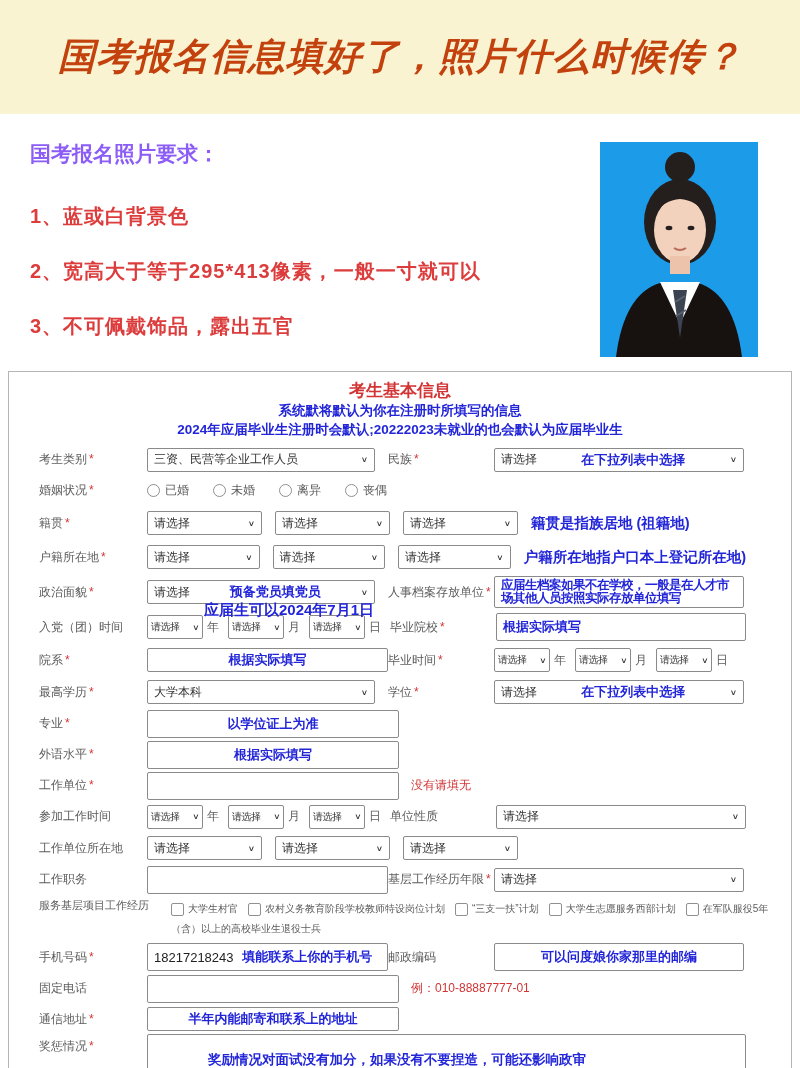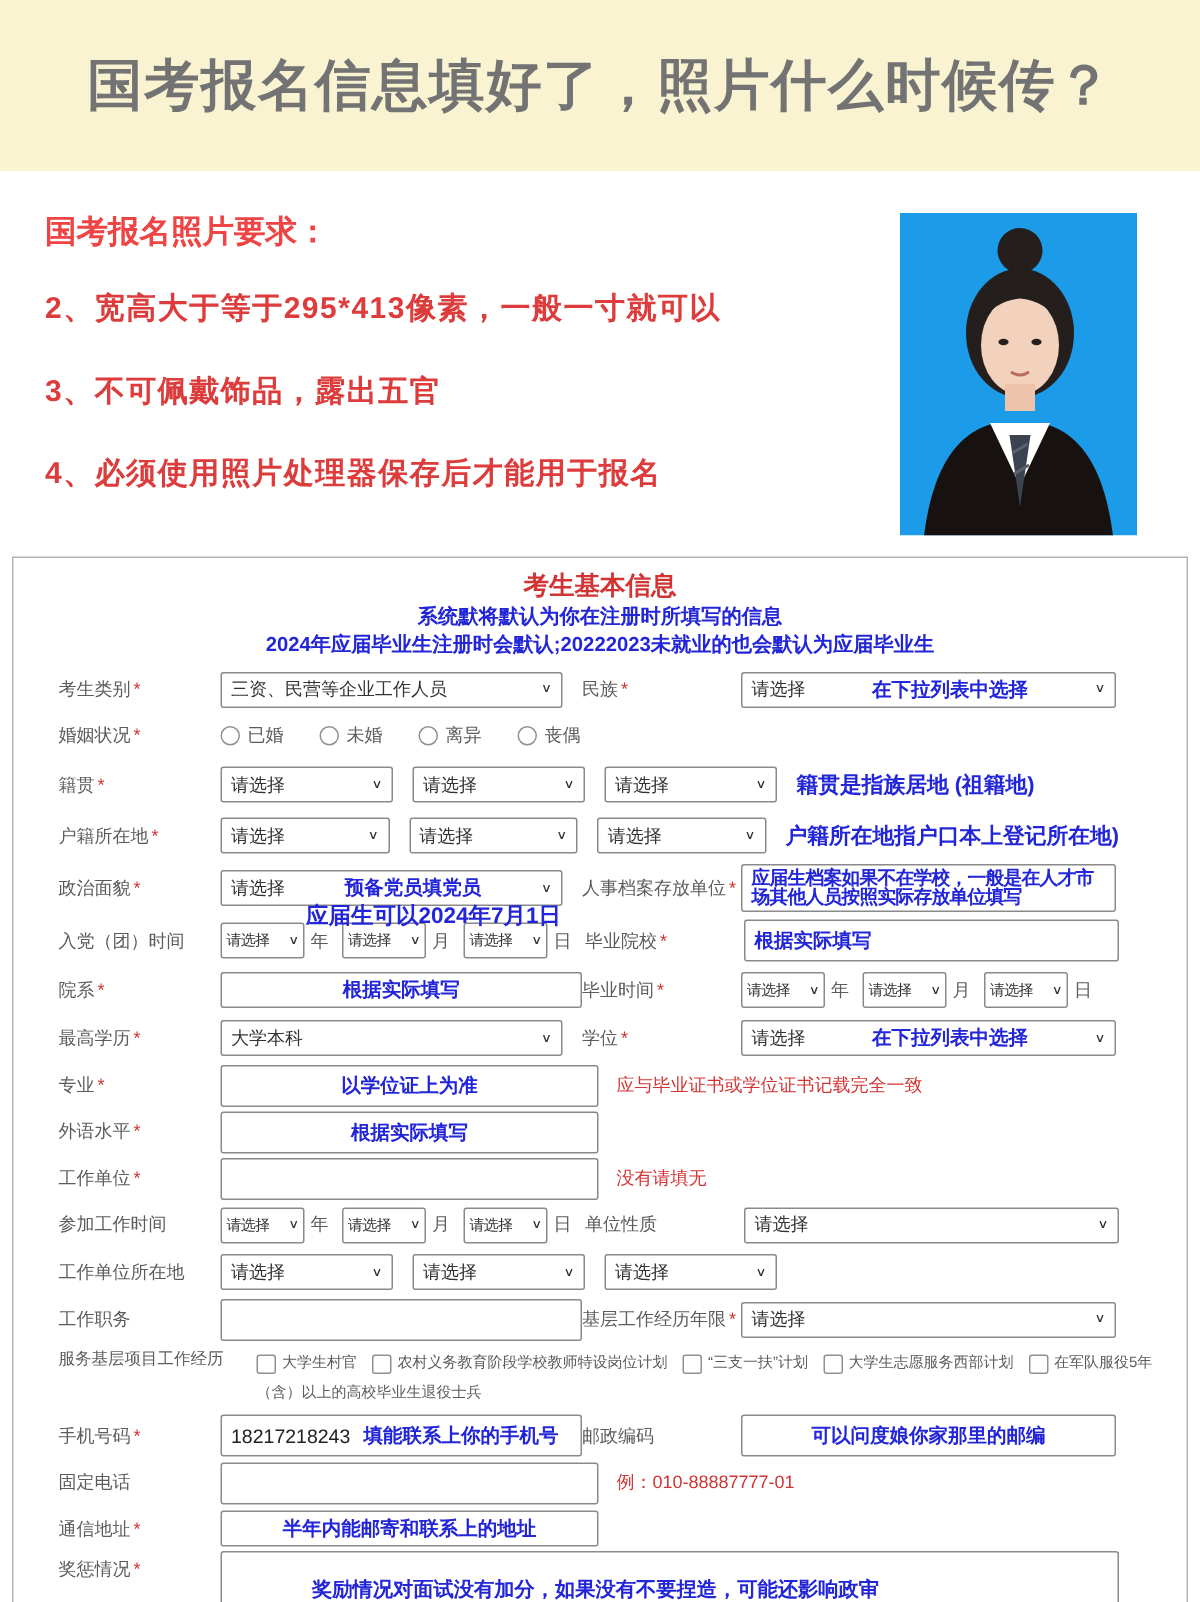--- a/index.html
+++ b/index.html
@@ -1,25 +1,25 @@
 <!DOCTYPE html>
 <html><head>
 <meta charset="utf-8">
 <style>
   * { box-sizing: border-box; margin: 0; padding: 0; }
   html,body { width:800px; height:1068px; overflow:hidden; background:#fff;
     font-family:"Liberation Sans","DejaVu Sans",sans-serif; }
 
   
   .banner { height:114px; background:#faf3d2; display:flex; align-items:center; justify-content:center; }
-  .banner h1 { font-size:37px; font-weight:bold; color:#737373; letter-spacing:1px; white-space:nowrap; }
+  .banner h1 { font-size:37px; font-weight:bold; color:#c2410c; letter-spacing:1px; white-space:nowrap;font-style:italic; }
 
   
   .reqs { position:relative; height:257px; background:#fff; padding:26px 0 0 30px; }
-  .req-head { font-size:21px; font-weight:bold; color:#ef4444; margin-bottom:24px; }
+  .req-head { font-size:21px; font-weight:bold; color:#8b5cf6; margin-bottom:35px; }
   .req-item { font-size:20px; font-weight:bold; color:#dd3c3c; margin-bottom:28px; letter-spacing:1px; white-space:nowrap; }
   .photo { position:absolute; left:600px; top:28px; width:158px; height:215px; }
 
   
   .form-box { position:absolute; left:8px; top:371px; width:784px; height:699px;
     border:1px solid #b5b5b5; border-bottom:none; background:#fff; padding-top:9px; overflow:hidden; }
   .ft  { text-align:center; color:#d23434; font-size:17px; font-weight:bold; line-height:20px; }
   .fsub{ text-align:center; color:#2326d8; font-size:13.5px; font-weight:bold; line-height:19px; }
   .rows{ margin-top:5px; }
 
@@ -65,20 +65,21 @@
 </style>
 </head>
 <body>
 
 <div class="banner">
   <h1>国考报名信息填好了，照片什么时候传？</h1>
 </div>
 
 <div class="reqs">
   <div class="req-head">国考报名照片要求：</div>
+  <div class="req-item">1、蓝或白背景色</div>
   <div class="req-item">2、宽高大于等于295*413像素，一般一寸就可以</div>
   <div class="req-item">3、不可佩戴饰品，露出五官</div>
   <div class="req-item">4、必须使用照片处理器保存后才能用于报名</div>
   <div class="photo">
     <svg width="158" height="215" viewBox="0 0 158 215">
       <rect width="158" height="215" fill="#1C9BE9"></rect>
       <circle cx="80" cy="25" r="15" fill="#241f1d"></circle>
       <ellipse cx="80" cy="80" rx="36" ry="43" fill="#241f1d"></ellipse>
       <ellipse cx="80" cy="88" rx="26" ry="33" fill="#f3d2bd"></ellipse>
       <path d="M52,74 Q62,44 80,44 Q98,44 108,74 Q96,58 80,57 Q64,58 52,74 Z" fill="#241f1d"></path>
@@ -252,21 +253,20 @@
             <span class="chev">∨</span>
           </span>
         </span>
     </div>
 
     <div class="row">
       <span class="lbl"><span>专业</span><span class="req">*</span></span>
       <span class="inp w252 tall">
           <span class="bin">以学位证上为准</span>
         </span>
-      <span class="nr">应与毕业证书或学位证书记载完全一致</span>
     </div>
 
     <div class="row">
       <span class="lbl"><span>外语水平</span><span class="req">*</span></span>
       <span class="inp w252 tall">
           <span class="bin">根据实际填写</span>
         </span>
     </div>
 
     <div class="row">

